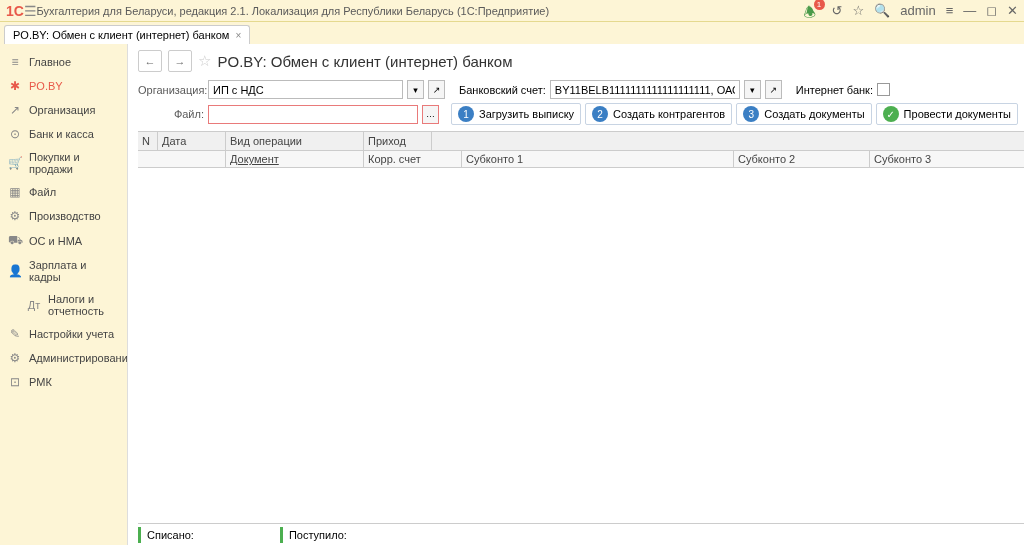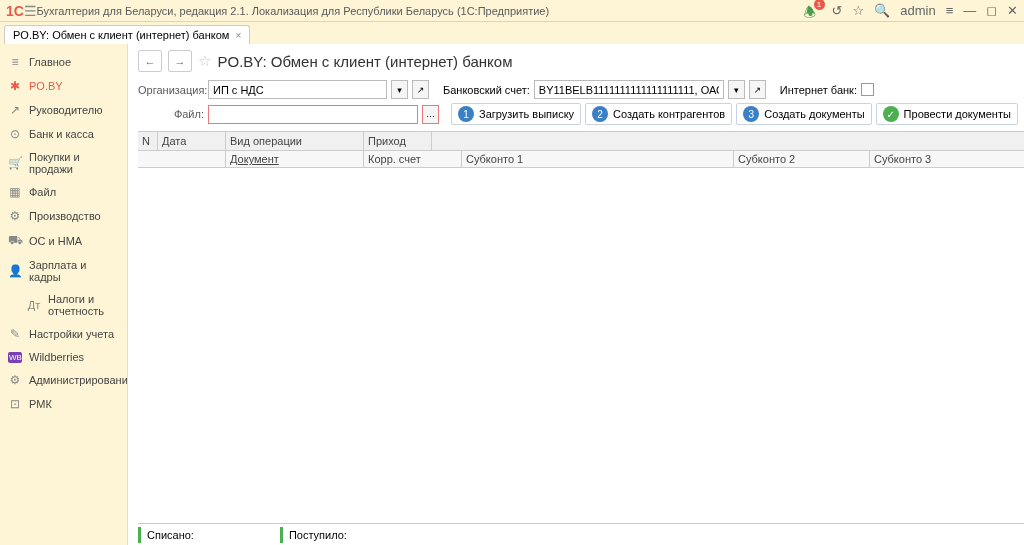--- a/index.html
+++ b/index.html
@@ -28,21 +28,21 @@
 
 .content { flex: 1; background: #fff; display: flex; flex-direction: column; border-left: 1px solid #ddd; }
 .toolbar-row { display: flex; align-items: center; padding: 6px 10px; gap: 6px; }
 .nav-btn { width: 24px; height: 22px; border: 1px solid #ccc; background: #fff; display:flex; align-items:center; justify-content:center; cursor:pointer; border-radius:2px; font-size:11px; color:#666;}
 .star { color: #ccc; font-size: 15px; cursor:pointer; }
 .page-title { font-size: 15px; color: #333; flex: 1; }
 
 .form-row { display: flex; align-items: center; padding: 2px 10px; gap: 4px; font-size: 11px; }
 .form-label { color: #5a5a5a; width: 50px; text-align: right; }
 .form-input { border: 1px solid #bbb; height: 19px; padding: 0 4px; font-size: 11px; }
-.form-input.org { width: 179px; }
+.form-input.org { width: 195px; }
 .form-input.file { width: 210px; border-color: #e97a7a; background:#fff; }
 .form-input.bank { width: 190px; }
 .dropdown-btn, .open-btn { width: 17px; height: 19px; border: 1px solid #bbb; background: #f5f5f5; font-size: 9px; cursor:pointer; display:flex; align-items:center; justify-content:center; }
 .step-badge { width: 16px; height: 16px; border-radius: 50%; color: #fff; display:inline-flex; align-items:center; justify-content:center; font-size: 10px; margin-right:2px;}
 .b1{background:#3b7fc4;} .b2{background:#3b7fc4;} .b3{background:#3b7fc4;} .b4{background:#4caf50;}
 .step-btn { border: 1px solid #c8d4e3; background: #fff; padding: 2px 6px; display:flex; align-items:center; gap:3px; cursor:pointer; font-size:11px; border-radius:2px;}
 .checkbox { width:13px; height:13px; border:1px solid #999; }
 
 .grid-header { display: flex; background: #f0f0f0; border-top: 1px solid #ccc; border-bottom: 1px solid #ccc; font-size: 11px; margin: 4px 10px 0 10px; }
 .gh { border-right: 1px solid #ccc; padding: 3px 4px; color:#444; }
@@ -91,21 +91,21 @@
     <div class="side-item">
         <span class="side-icon">≡</span>
         <span>Главное</span>
       </div>
     <div class="side-item active">
         <span class="side-icon">✱</span>
         <span>PO.BY</span>
       </div>
     <div class="side-item">
         <span class="side-icon">↗</span>
-        <span>Руководителю</span>
+        <span>Организация</span>
       </div>
     <div class="side-item">
         <span class="side-icon">⊙</span>
         <span>Банк и касса</span>
       </div>
     <div class="side-item">
         <span class="side-icon">🛒</span>
         <span>Покупки и продажи</span>
       </div>
     <div class="side-item">
@@ -124,24 +124,20 @@
         <span class="side-icon">👤</span>
         <span>Зарплата и кадры</span>
       </div>
     <div class="side-item">
         <span class="side-icon" style="font-size:11px;margin-left:19px;">Дт</span>
         <span>Налоги и отчетность</span>
       </div>
     <div class="side-item">
         <span class="side-icon">✎</span>
         <span>Настройки учета</span>
-      </div>
-    <div class="side-item">
-        <span class="side-icon wb">WB</span>
-        <span>Wildberries</span>
       </div>
     <div class="side-item">
         <span class="side-icon">⚙</span>
         <span>Администрирование</span>
       </div>
     <div class="side-item">
         <span class="side-icon">⊡</span>
         <span>РМК</span>
       </div>
   </div>

